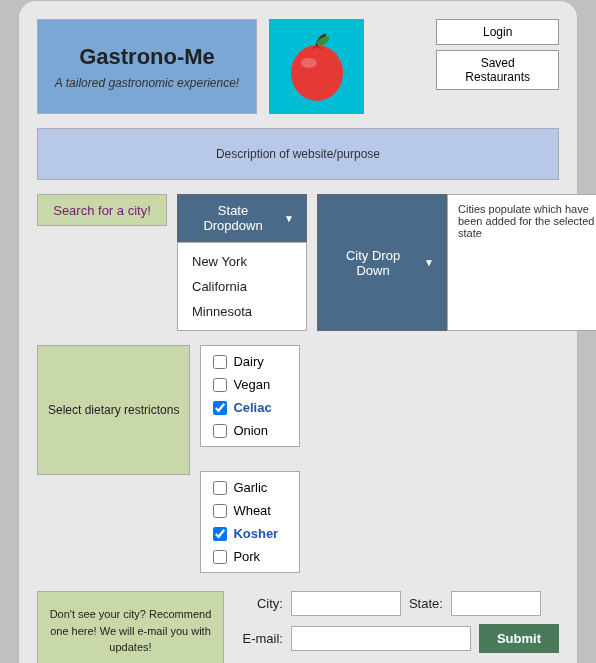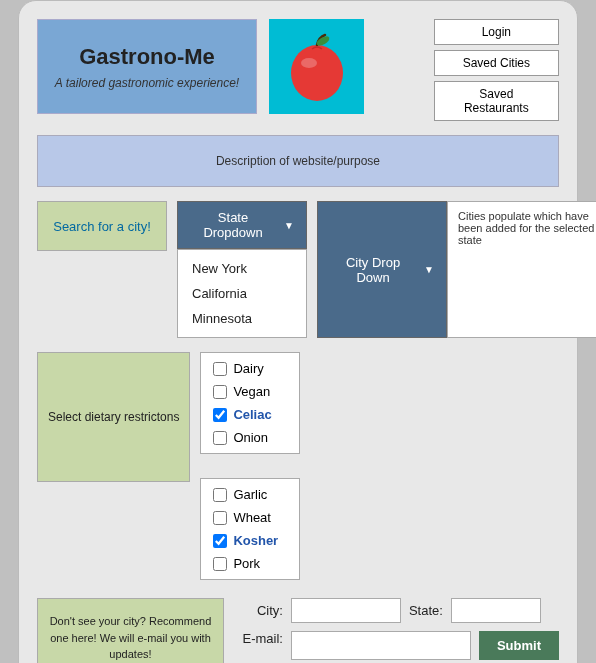--- a/index.html
+++ b/index.html
@@ -96,24 +96,24 @@
       flex-direction: row;
       gap: 10px;
       margin-bottom: 14px;
       align-items: flex-start;
     }
     .search-label-box {
       background: #c8d8a8;
       border: 1px solid #aaa;
       padding: 10px 14px;
       font-size: 13px;
-      color: #0369a1;
+      color: #701a75;
       min-width: 130px;
       text-align: center;
-      height: 50px;
+      height: 32px;
       display: flex;
       align-items: center;
       justify-content: center;
     }
     .dropdowns-area {
       display: flex;
       flex-direction: row;
       gap: 10px;
     }
     .dropdown-container {
@@ -275,20 +275,21 @@
       gap: 8px;
       flex: 1;
     }
     .top-row {
       display: flex;
       align-items: center;
       gap: 8px;
     }
     .bottom-row {
       display: flex;
+      align-items: center;
       gap: 8px;
     }
     .city-input { width: 110px; }
     .email-input { width: 180px; }
   </style>
 </head>
 <body>
 
 <div class="main-container">
 
@@ -309,21 +310,20 @@
 
         <path d="M40 18 Q42 10 48 8" stroke="#4a2c0a" stroke-width="2.5" fill="none" stroke-linecap="round"></path>
 
         <ellipse cx="46" cy="14" rx="7" ry="3.5" fill="#388e3c" transform="rotate(-30 46 14)"></ellipse>
 
         <path d="M35 22 Q40 18 45 22" stroke="#c62828" stroke-width="1.5" fill="none"></path>
       </svg>
     </div>
     <div class="nav-buttons">
       <button class="nav-btn">Login</button>
-      <button class="nav-btn">Saved Cities</button>
       <button class="nav-btn">
         <span>Saved</span><br>
         <span>Restaurants</span>
       </button>
     </div>
   </div>
 
   <div class="description-box">
     <span>Description of website/purpose</span>
   </div>

